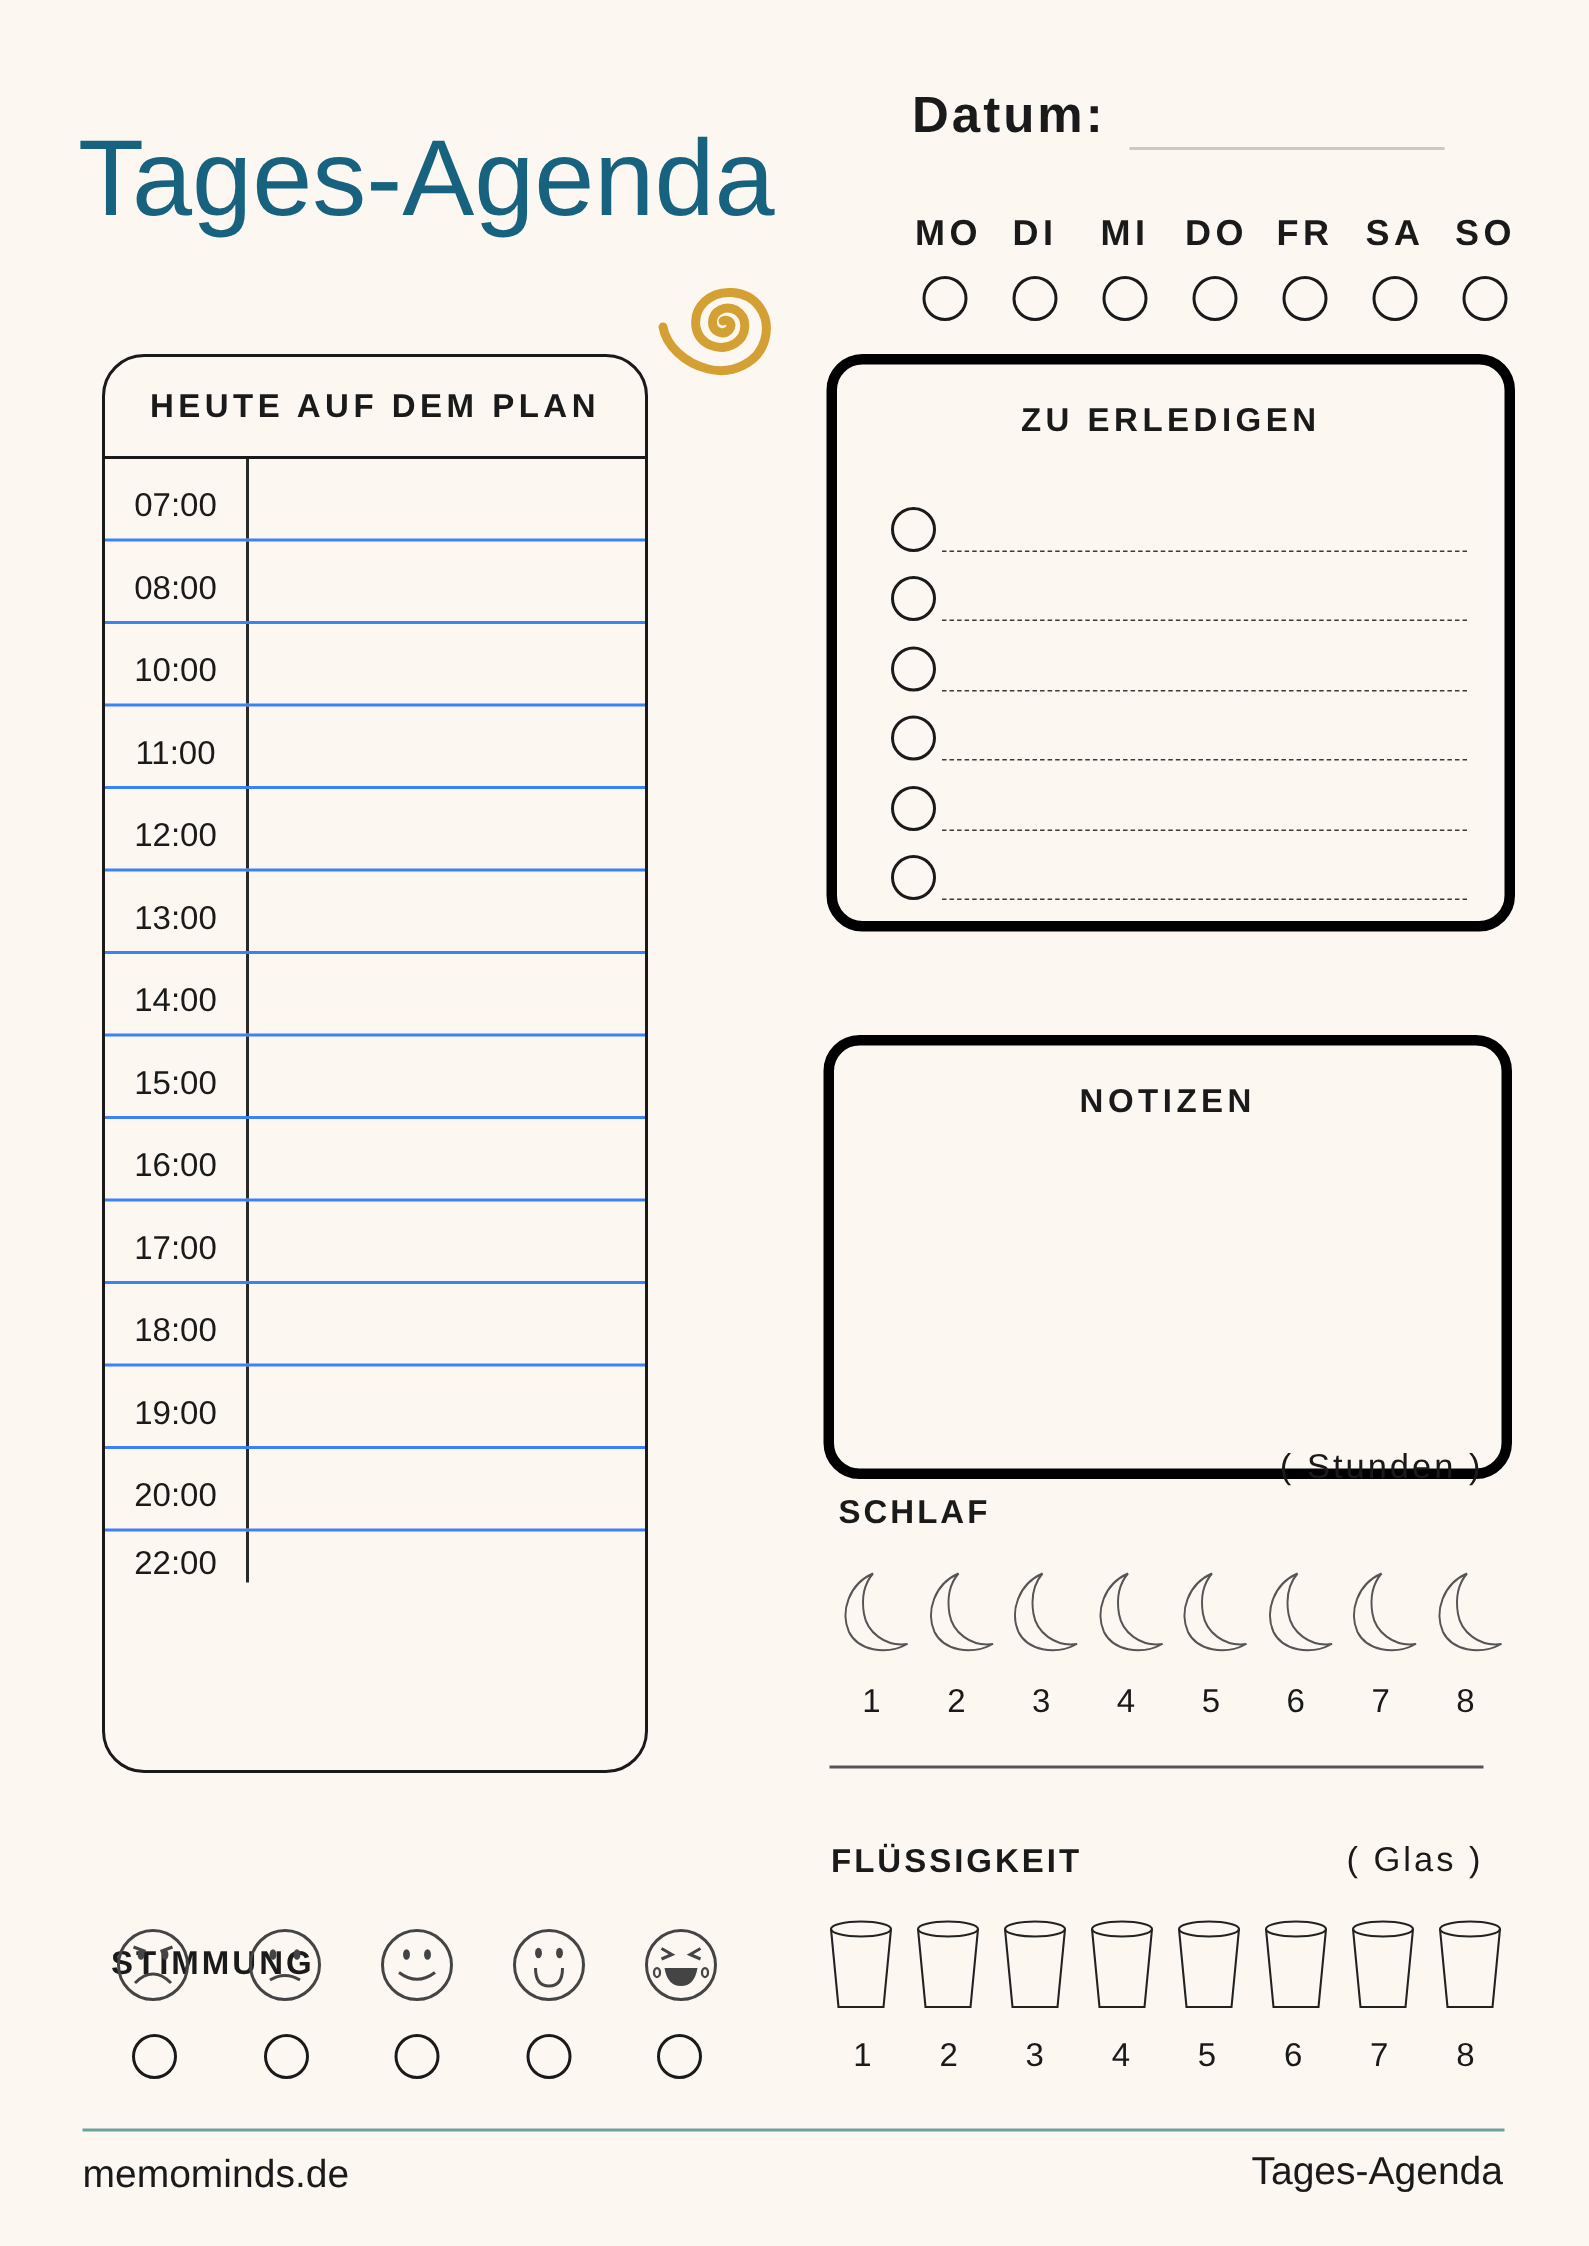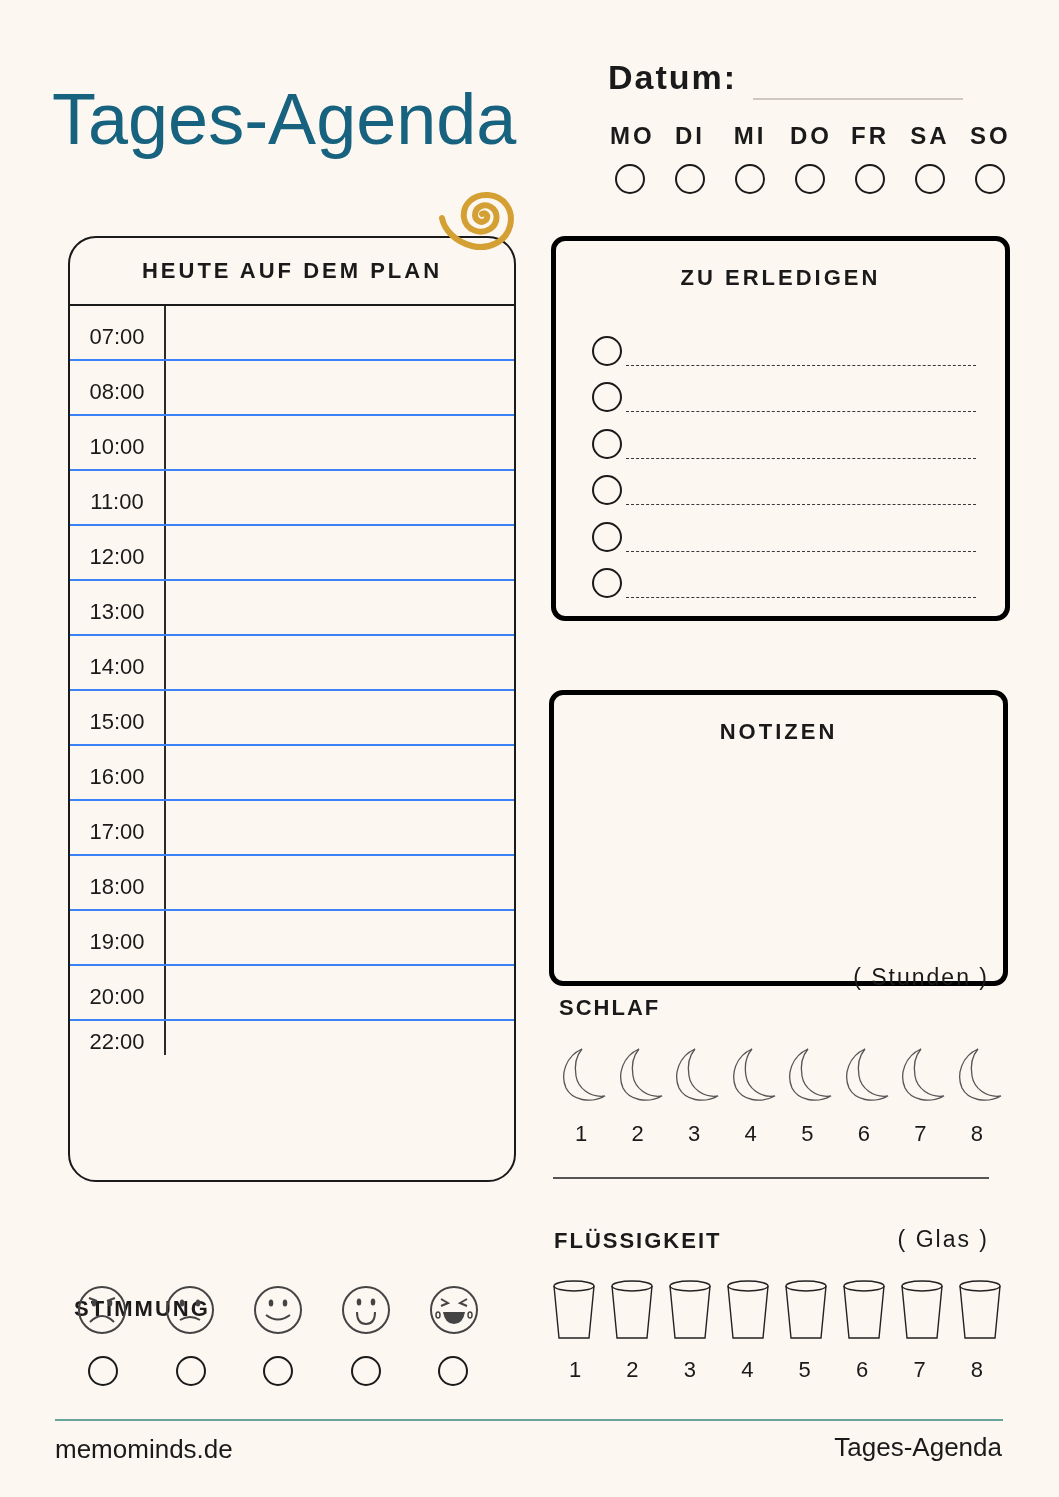--- a/index.html
+++ b/index.html
@@ -3,35 +3,35 @@
 <meta charset="utf-8">
 <style>
   html, body { margin:0; padding:0; }
   body { width:1059px; height:1497px; background:#fdf7f2; position:relative; overflow:hidden;
          font-family:"DejaVu Sans", sans-serif; color:#1a1a1a; }
   .abs { position:absolute; }
   .title { left:52px; top:78px; font-size:72px; color:#17637f; font-family:"Liberation Sans", sans-serif; letter-spacing:0px; }
   .datum-label { left:608px; top:58px; font-size:34px; font-weight:bold; letter-spacing:2px; font-family:"Liberation Sans", sans-serif; }
   .datum-line { left:753px; top:98px; width:210px; height:2px; background:#cfc8c0; }
   .days { left:610px; top:122px; width:400px; display:flex; justify-content:space-between; }
-  .day { width:40px; text-align:center; }
+  .day { width:40px; text-align:center;margin-top:20px; }
   .day-label { font-size:24px; font-weight:bold; letter-spacing:3px; display:block; font-family:"Liberation Sans", sans-serif; }
   .circle { width:26px; height:26px; border:2px solid #1a1a1a; border-radius:50%; box-sizing:border-box; display:inline-block; background:transparent; }
   .day .circle { width:30px; height:30px; margin-top:14px; }
   .spiral { left:432px; top:178px; }
 
-  .plan { left:68px; top:236px; width:448px; height:946px; border:2px solid #1a1a1a; border-radius:28px; box-sizing:border-box; overflow:hidden; }
+  .plan { left:68px; top:236px; width:364px; height:946px; border:2px solid #1a1a1a; border-radius:28px; box-sizing:border-box; overflow:hidden; }
   .plan-head { height:68px; border-bottom:2px solid #1a1a1a; display:flex; align-items:center; justify-content:center;
                font-size:22px; font-weight:bold; letter-spacing:3px; font-family:"Liberation Sans", sans-serif; box-sizing:border-box; }
   .plan-row { display:flex; height:55px; border-bottom:2px solid #3b82f6; box-sizing:border-box; }
   .plan-row:last-child { border-bottom:none;flex-direction:column; }
   .plan-time { width:96px; border-right:2px solid #2a2a2a; display:flex; align-items:center; justify-content:center; font-size:22px; font-family:"Liberation Sans", sans-serif; padding-top:8px; box-sizing:border-box; }
   .plan-slot { flex:1; }
 
-  .box { border:5px solid #000000; border-radius:14px; box-sizing:border-box; }
+  .box { border:7px solid #000000; border-radius:24px; box-sizing:border-box; }
   .todo { left:551px; top:236px; width:459px; height:385px; }
   .box-title { text-align:center; font-size:22px; font-weight:bold; letter-spacing:3px; margin-top:24px; font-family:"Liberation Sans", sans-serif; }
   .todo-list { position:absolute; left:36px; top:82px; width:384px; }
   .todo-item { display:flex; align-items:flex-end; height:46.5px; }
   .todo-item .circle { width:30px; height:30px; flex:none; margin-bottom:4px; }
   .todo-line { flex:1; border-bottom:1.5px dashed #3a3a3a; margin-left:4px; margin-bottom:4px; height:1px; }
   .notes { left:549px; top:642px; width:459px; height:296px;margin-top:48px; }
 
   .section-label { font-size:22px; font-weight:bold; letter-spacing:2px; font-family:"Liberation Sans", sans-serif; }
   .unit-label { font-size:23px; letter-spacing:2px; font-family:"Liberation Sans", sans-serif; }

